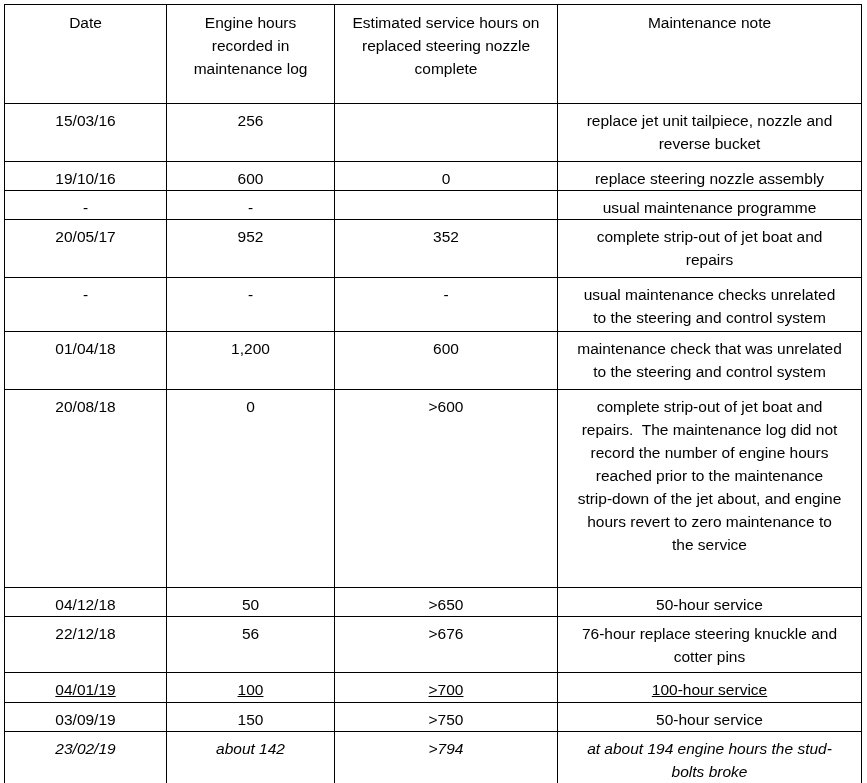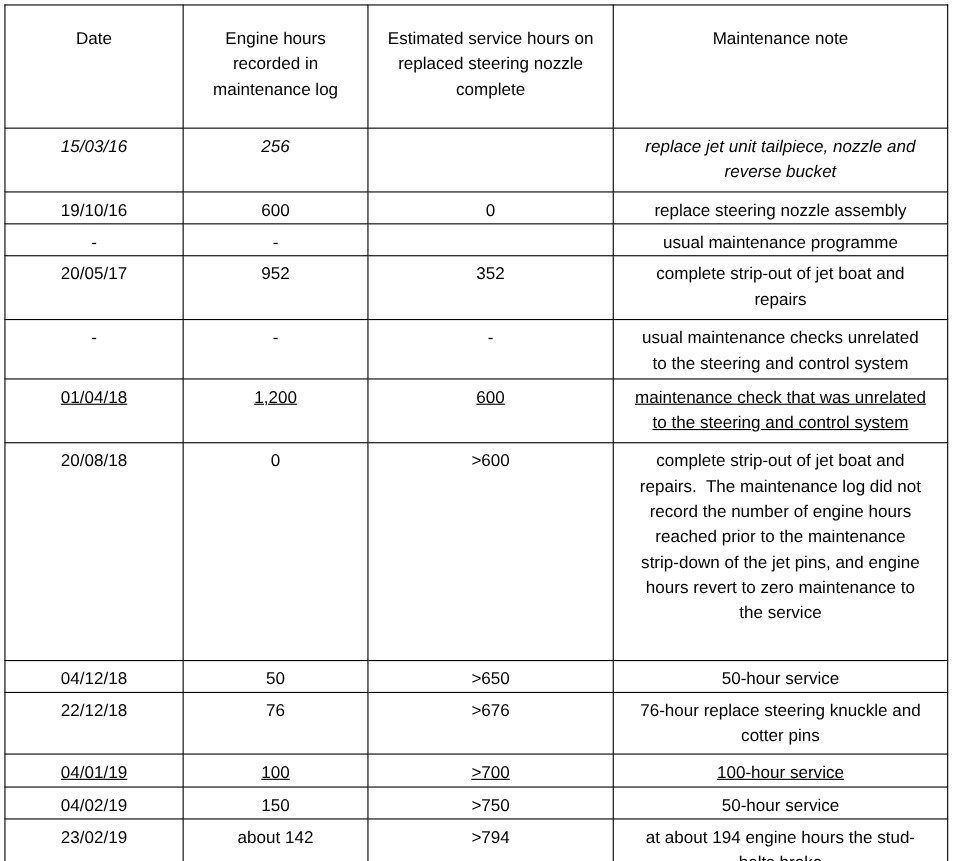--- a/index.html
+++ b/index.html
@@ -38,51 +38,51 @@
     font-size: 15.5px;
     line-height: 23px;
     vertical-align: top;
     padding: 0;
     color: #000;
   }
 
   
   table.maint thead th {
     text-align: center;
-    padding: 19px 6px 0 6px;
+    padding: 6px 6px 0 6px;
     height: 92px;
   }
   table.maint thead th .hdr-txt {
     display: block;
   }
 
   
   table.maint tbody td.center {
     text-align: center;
     padding: 5px 4px 0 4px;
   }
   table.maint tbody td.note {
     text-align: left;
     padding: 5px 8px 0 8px;
   }
   .note-line { display: block; white-space: pre; text-align: center; }
 
   
-  tr.r-h1  td { height: 52px; font-style: italic; }
+  tr.r-h1  td { height: 52px; }
   tr.r-h2  td { height: 23px; margin-left: 30px; }
   tr.r-h3  td { height: 23px; }
   tr.r-h4  td { height: 52px; }
   tr.r-h5  td { height: 48px; }
-  tr.r-h6  td { height: 52px; text-decoration: underline; }
+  tr.r-h6  td { height: 52px; }
   tr.r-big td { height: 192px; }
   tr.r-h8  td { height: 23px; }
   tr.r-h9  td { height: 50px; }
   tr.r-h10 td { height: 24px; text-decoration: underline; }
   tr.r-h11 td { height: 22px; }
-  tr.r-h12 td { height: 42px; }
+  tr.r-h12 td { height: 42px; font-style: italic; }
 </style>
 </head>
 <body>
 
 <div id="maintenance-table-wrap">
   <table class="maint">
     <colgroup>
       <col class="c-date">
       <col class="c-hours">
       <col class="c-est">
@@ -170,56 +170,56 @@
 
       <tr class="r-big">
         <td class="center">20/08/18</td>
         <td class="center">0</td>
         <td class="center">&gt;600</td>
         <td class="note">
           <span class="note-line">complete strip-out of jet boat and</span>
           <span class="note-line">repairs.  The maintenance log did not</span>
           <span class="note-line">record the number of engine hours</span>
           <span class="note-line">reached prior to the maintenance</span>
-          <span class="note-line">strip-down of the jet pins, and engine</span>
+          <span class="note-line">strip-down of the jet about, and engine</span>
           <span class="note-line">hours revert to zero maintenance to</span>
           <span class="note-line">the service</span>
         </td>
       </tr>
 
       <tr class="r-h8">
         <td class="center">04/12/18</td>
         <td class="center">50</td>
         <td class="center">&gt;650</td>
         <td class="note">
           <span class="note-line">50-hour service</span>
         </td>
       </tr>
 
       <tr class="r-h9">
         <td class="center">22/12/18</td>
-        <td class="center">76</td>
+        <td class="center">56</td>
         <td class="center">&gt;676</td>
         <td class="note">
           <span class="note-line">76-hour replace steering knuckle and</span>
           <span class="note-line">cotter pins</span>
         </td>
       </tr>
 
       <tr class="r-h10">
         <td class="center">04/01/19</td>
         <td class="center">100</td>
         <td class="center">&gt;700</td>
         <td class="note">
           <span class="note-line">100-hour service</span>
         </td>
       </tr>
 
       <tr class="r-h11">
-        <td class="center">04/02/19</td>
+        <td class="center">03/09/19</td>
         <td class="center">150</td>
         <td class="center">&gt;750</td>
         <td class="note">
           <span class="note-line">50-hour service</span>
         </td>
       </tr>
 
       <tr class="r-h12">
         <td class="center">23/02/19</td>
         <td class="center">about 142</td>

